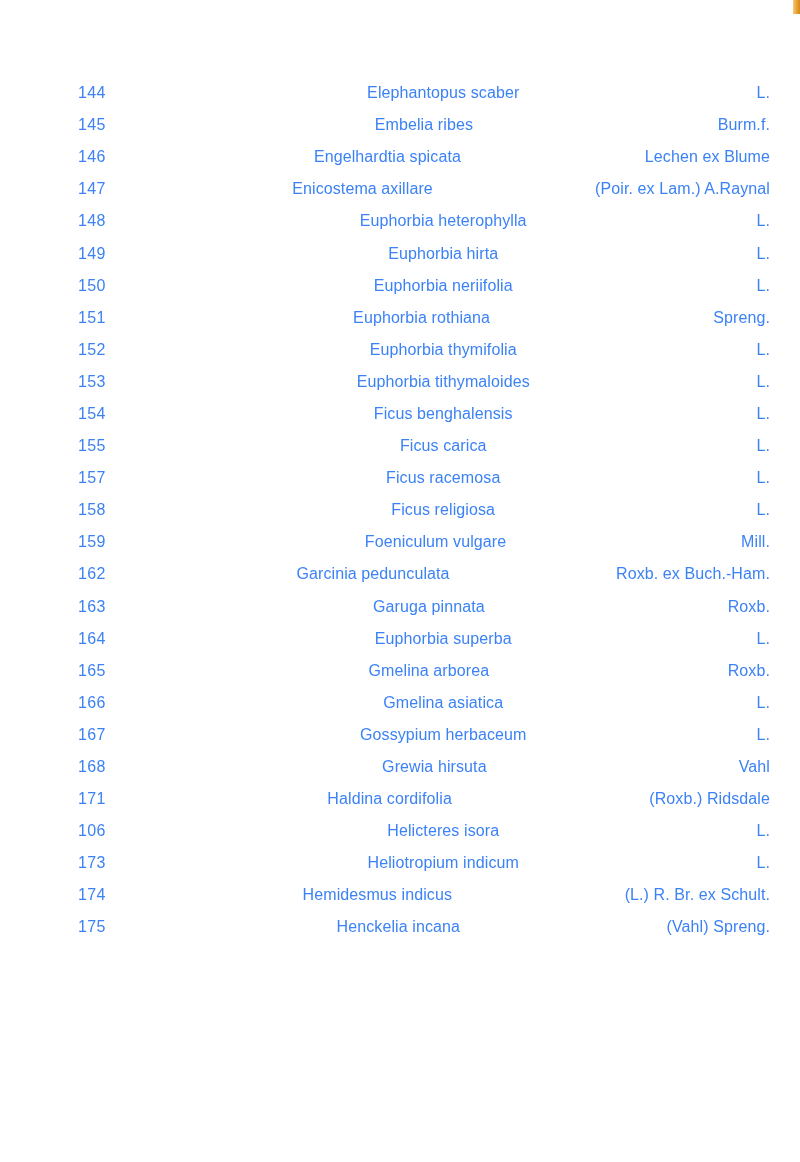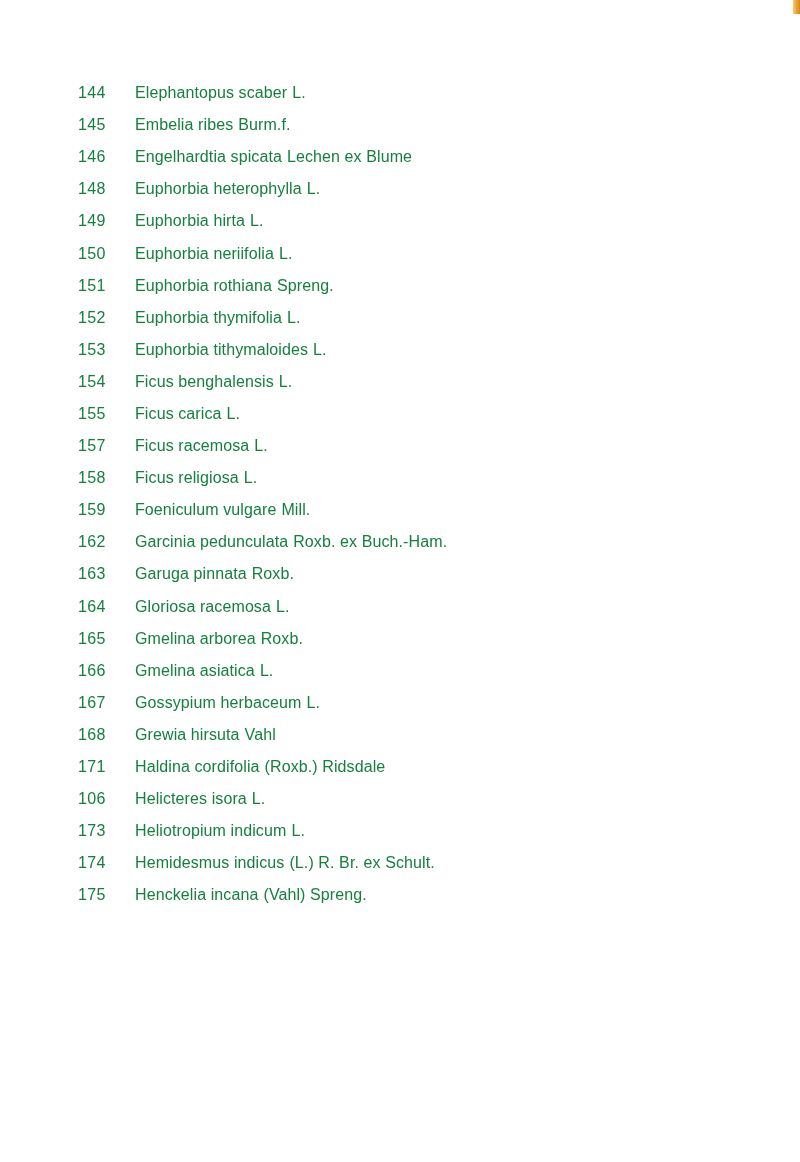--- a/index.html
+++ b/index.html
@@ -35,24 +35,25 @@
     left: 78px;
     right: 30px;
     margin: 0;
     padding: 0;
     list-style: none;
   }
   .row {
     height: 32.1px;
     display: flex;
     align-items: center;
-    color: #15803d;
+    color: #3b82f6;
     font-size: 16px;
     line-height: 1;
     white-space: nowrap;
+    justify-content: space-between;
   }
   .num {
     width: 57px;
     flex: 0 0 57px;
     letter-spacing: 0.3px;
   }
   .species {
     letter-spacing: 0.1px;
   }
   .author {
@@ -76,20 +77,25 @@
         <span class="num">145</span>
         <span class="species">Embelia ribes</span>
         <span class="author">Burm.f.</span>
       </li>
       <li class="row">
         <span class="num">146</span>
         <span class="species">Engelhardtia spicata</span>
         <span class="author">Lechen ex Blume</span>
       </li>
       <li class="row">
+        <span class="num">147</span>
+        <span class="species">Enicostema axillare</span>
+        <span class="author">(Poir. ex Lam.) A.Raynal</span>
+      </li>
+      <li class="row">
         <span class="num">148</span>
         <span class="species">Euphorbia heterophylla</span>
         <span class="author">L.</span>
       </li>
       <li class="row">
         <span class="num">149</span>
         <span class="species">Euphorbia hirta</span>
         <span class="author">L.</span>
       </li>
       <li class="row">
@@ -142,21 +148,21 @@
         <span class="species">Garcinia pedunculata</span>
         <span class="author">Roxb. ex Buch.-Ham.</span>
       </li>
       <li class="row">
         <span class="num">163</span>
         <span class="species">Garuga pinnata</span>
         <span class="author">Roxb.</span>
       </li>
       <li class="row">
         <span class="num">164</span>
-        <span class="species">Gloriosa racemosa</span>
+        <span class="species">Euphorbia superba</span>
         <span class="author">L.</span>
       </li>
       <li class="row">
         <span class="num">165</span>
         <span class="species">Gmelina arborea</span>
         <span class="author">Roxb.</span>
       </li>
       <li class="row">
         <span class="num">166</span>
         <span class="species">Gmelina asiatica</span>

